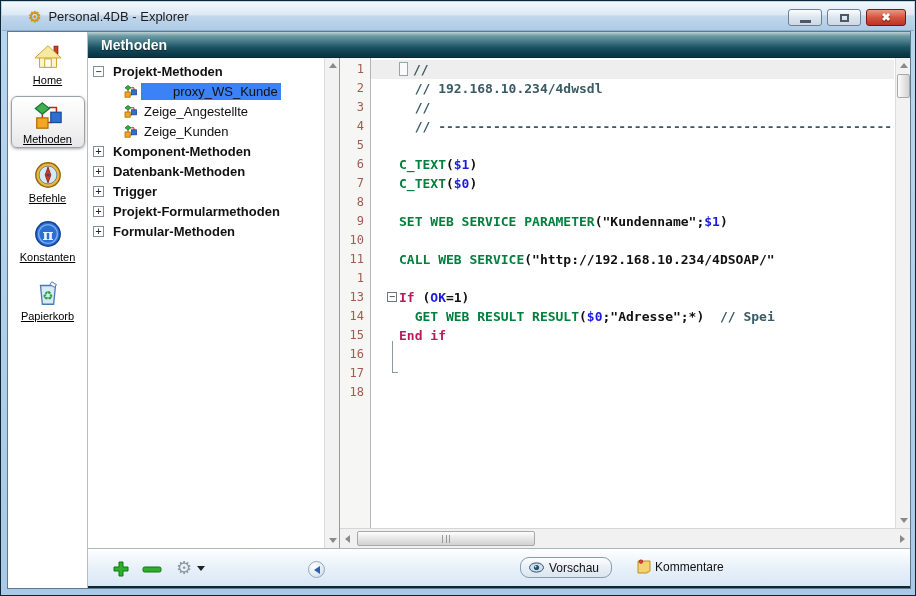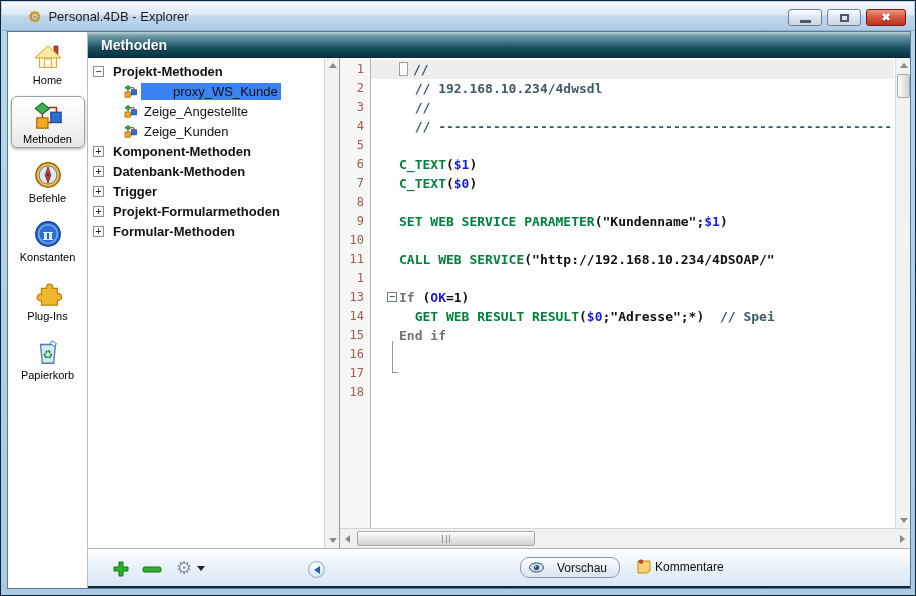--- a/index.html
+++ b/index.html
@@ -18,21 +18,21 @@
   .glyph-min{width:11px;height:3px;background:#4a5a68;margin-top:7px;}
   .glyph-max{width:9px;height:8px;border:2px solid #4a5a68;}
   .glyph-close{color:#fff;font-size:11px;font-weight:bold;text-shadow:0 1px 1px #5e0e05;}
   
   .bodyarea{position:absolute;top:30px;left:6px;width:904px;height:558px;border:1px solid #5a7a92;background:#fff;display:flex;}
   
   .sidebar{width:80px;background:#fff;border-right:1px solid #bcbcbc;display:flex;flex-direction:column;align-items:center;padding-top:5px;}
   .side-item{width:74px;display:flex;flex-direction:column;align-items:center;padding:3px 0 2px 0;margin-bottom:7px;border:1px solid transparent;border-radius:6px;cursor:default;}
   .side-item.selected{border:1px solid #99a3ab;background:linear-gradient(#ffffff,#f4f4f4 55%,#e7e7e9);box-shadow:0 1px 3px rgba(0,0,0,.35);}
   .side-icon{height:32px;display:flex;align-items:center;justify-content:center;}
-  .side-label{font-size:11px;color:#000;margin-top:1px;}
+  .side-label{font-size:11px;color:#000;margin-top:1px;text-decoration:underline;}
   
   .main{flex:1;display:flex;flex-direction:column;min-width:0;}
   .panel-header{height:26px;flex:0 0 26px;color:#fff;font-size:14px;font-weight:bold;display:flex;align-items:center;padding-left:13px;
     background:linear-gradient(#bdd2d5 0%,#6d9aa4 16%,#3a6f7e 45%,#1a5363 62%,#0b3a49 88%,#0a3542 100%);
     border-bottom:1px solid #062a35;text-shadow:0 1px 1px rgba(0,0,0,.5);}
   .content{flex:1;display:flex;min-height:0;}
   
   .tree-pane{width:252px;flex:0 0 252px;position:relative;background:#fff;border-right:1px solid #9a9a9a;}
   .tree{position:absolute;top:3px;left:0;right:16px;bottom:0;overflow:hidden;}
   .tree-row{height:20px;display:flex;align-items:center;font-size:13px;color:#111;white-space:nowrap;}
@@ -44,21 +44,21 @@
   
   .editor-pane{flex:1;display:flex;flex-direction:column;min-width:0;background:#fff;}
   .editor-main{flex:1;display:flex;min-height:0;position:relative;}
   .gutter{width:31px;flex:0 0 31px;background:#f6f6f4;border-right:1px solid #b4b4b4;font-family:"DejaVu Sans Mono",monospace;font-size:12px;color:#a25b50;text-align:right;padding:2px 6px 0 0;}
   .gutter div{height:19px;line-height:19px;}
   .code{flex:1;position:relative;padding-top:2px;overflow:hidden;font-family:"DejaVu Sans Mono",monospace;font-size:13px;font-weight:bold;color:#111;}
   .code-line{height:19px;line-height:19px;white-space:pre;padding-left:28px;position:relative;}
   .code-line.hl{background:#eeeeee;}
   .t-com{color:#3a5a64;}
   .t-kw{color:#00803c;}
-  .t-ctrl{color:#737373;}
+  .t-ctrl{color:#be185d;}
   .t-var{color:#1a1ae0;}
   .t-str{color:#111;}
   .t-pln{color:#111;}
   .cursor-box{display:inline-block;width:9px;height:14px;border:1px solid #9aa4a8;background:#fafafa;vertical-align:-2px;margin-right:5px;}
   .fold-box{position:absolute;left:16px;top:4px;width:10px;height:10px;border:1px solid #6a7a80;background:#fff;font-size:10px;line-height:8px;text-align:center;color:#333;font-weight:normal;}
   .fold-guide{position:absolute;width:6px;border-left:1px solid #8a9aa0;border-bottom:1px solid #8a9aa0;left:21px;}
   
   .sb-v{position:absolute;top:0;bottom:0;right:0;width:15px;background:#f2f2f2;border-left:1px solid #dcdcdc;}
   .sb-btn{position:absolute;left:0;width:15px;height:15px;display:flex;align-items:center;justify-content:center;}
   .tri-up{width:0;height:0;border:4px solid transparent;border-bottom:5px solid #8a8a8a;margin-top:-4px;}
@@ -72,21 +72,21 @@
   
   .toolbar{height:40px;flex:0 0 40px;position:relative;border-top:1px solid #aab6c0;
     background:linear-gradient(#ffffff,#eaf2fa 45%,#d9e7f5 100%);border-bottom:2px solid #0a2a3a;}
   .tb-icon{position:absolute;top:11px;display:flex;align-items:center;cursor:default;}
   .gear-glyph{font-size:18px;color:#8d99a3;line-height:1;font-family:"DejaVu Sans",sans-serif;}
   .caret-down{width:0;height:0;border:4px solid transparent;border-top:5px solid #222;margin-left:5px;margin-top:5px;}
   .round-btn{position:absolute;left:220px;top:12px;width:17px;height:17px;border-radius:50%;border:1px solid #93a9c0;
     background:radial-gradient(circle at 35% 30%,#ffffff,#e2ecf5 55%,#c6d7e6);display:flex;align-items:center;justify-content:center;}
   .round-btn .tri{width:0;height:0;border:4px solid transparent;border-right:6px solid #2e5fae;margin-left:-4px;}
   .preview-btn{position:absolute;left:432px;top:8px;height:21px;padding:0 12px 0 8px;border:1px solid #8a9ab0;border-radius:9px;
-    background:linear-gradient(#fdfdfe,#e7eef6 55%,#dbe6f1);display:flex;align-items:center;gap:13px;font-size:12px;color:#111;}
+    background:linear-gradient(#fdfdfe,#e7eef6 55%,#dbe6f1);display:flex;align-items:center;gap:5px;font-size:12px;color:#111;}
   .comments-lbl{position:absolute;left:549px;top:10px;display:flex;align-items:center;gap:4px;font-size:12px;color:#111;}
 </style>
 </head>
 <body>
 
 <div class="window">
 
   <div class="titlebar">
     <span class="app-icon">⚙</span>
     <span class="title-text">Personal.4DB - Explorer</span>
@@ -140,28 +140,20 @@
         </div>
         <div class="side-item">
           <span class="side-icon">
             <svg width="30" height="30" viewBox="0 0 32 32">
               <circle cx="16" cy="16" r="13" fill="#2a6fd4" stroke="#123f8f" stroke-width="1.5"></circle>
               <circle cx="16" cy="16" r="10" fill="none" stroke="#7fb0ef" stroke-width="1.5"></circle>
               <text x="16" y="22" font-size="16" font-weight="bold" text-anchor="middle" fill="#eaf2fc" font-family="DejaVu Serif">π</text>
             </svg>
           </span>
           <span class="side-label">Konstanten</span>
-        </div>
-        <div class="side-item">
-          <span class="side-icon">
-            <svg width="30" height="30" viewBox="0 0 32 32">
-              <path d="M9 11 h5.5 c-2-6 8.5-6 6.5 0 H26 v6 c6-2 6 8.5 0 6.5 V29 H9 v-5 c-6 2-6-8.5 0-6.5 z" fill="#f2b62c" stroke="#b5830f" stroke-width="1.3"></path>
-            </svg>
-          </span>
-          <span class="side-label">Plug-Ins</span>
         </div>
         <div class="side-item">
           <span class="side-icon">
             <svg width="30" height="30" viewBox="0 0 32 32">
               <path d="M8 8 L24 8 L22 28 L10 28 Z" fill="#d8e9f8" stroke="#4a7ab0" stroke-width="1.4"></path>
               <path d="M20 4 l5 3 -2 3 -5-3 z" fill="#f2f7fb" stroke="#4a7ab0"></path>
               <text x="16" y="23" font-size="13" text-anchor="middle" fill="#2d9e3f" font-family="DejaVu Sans">♻</text>
             </svg>
           </span>
           <span class="side-label">Papierkorb</span>

